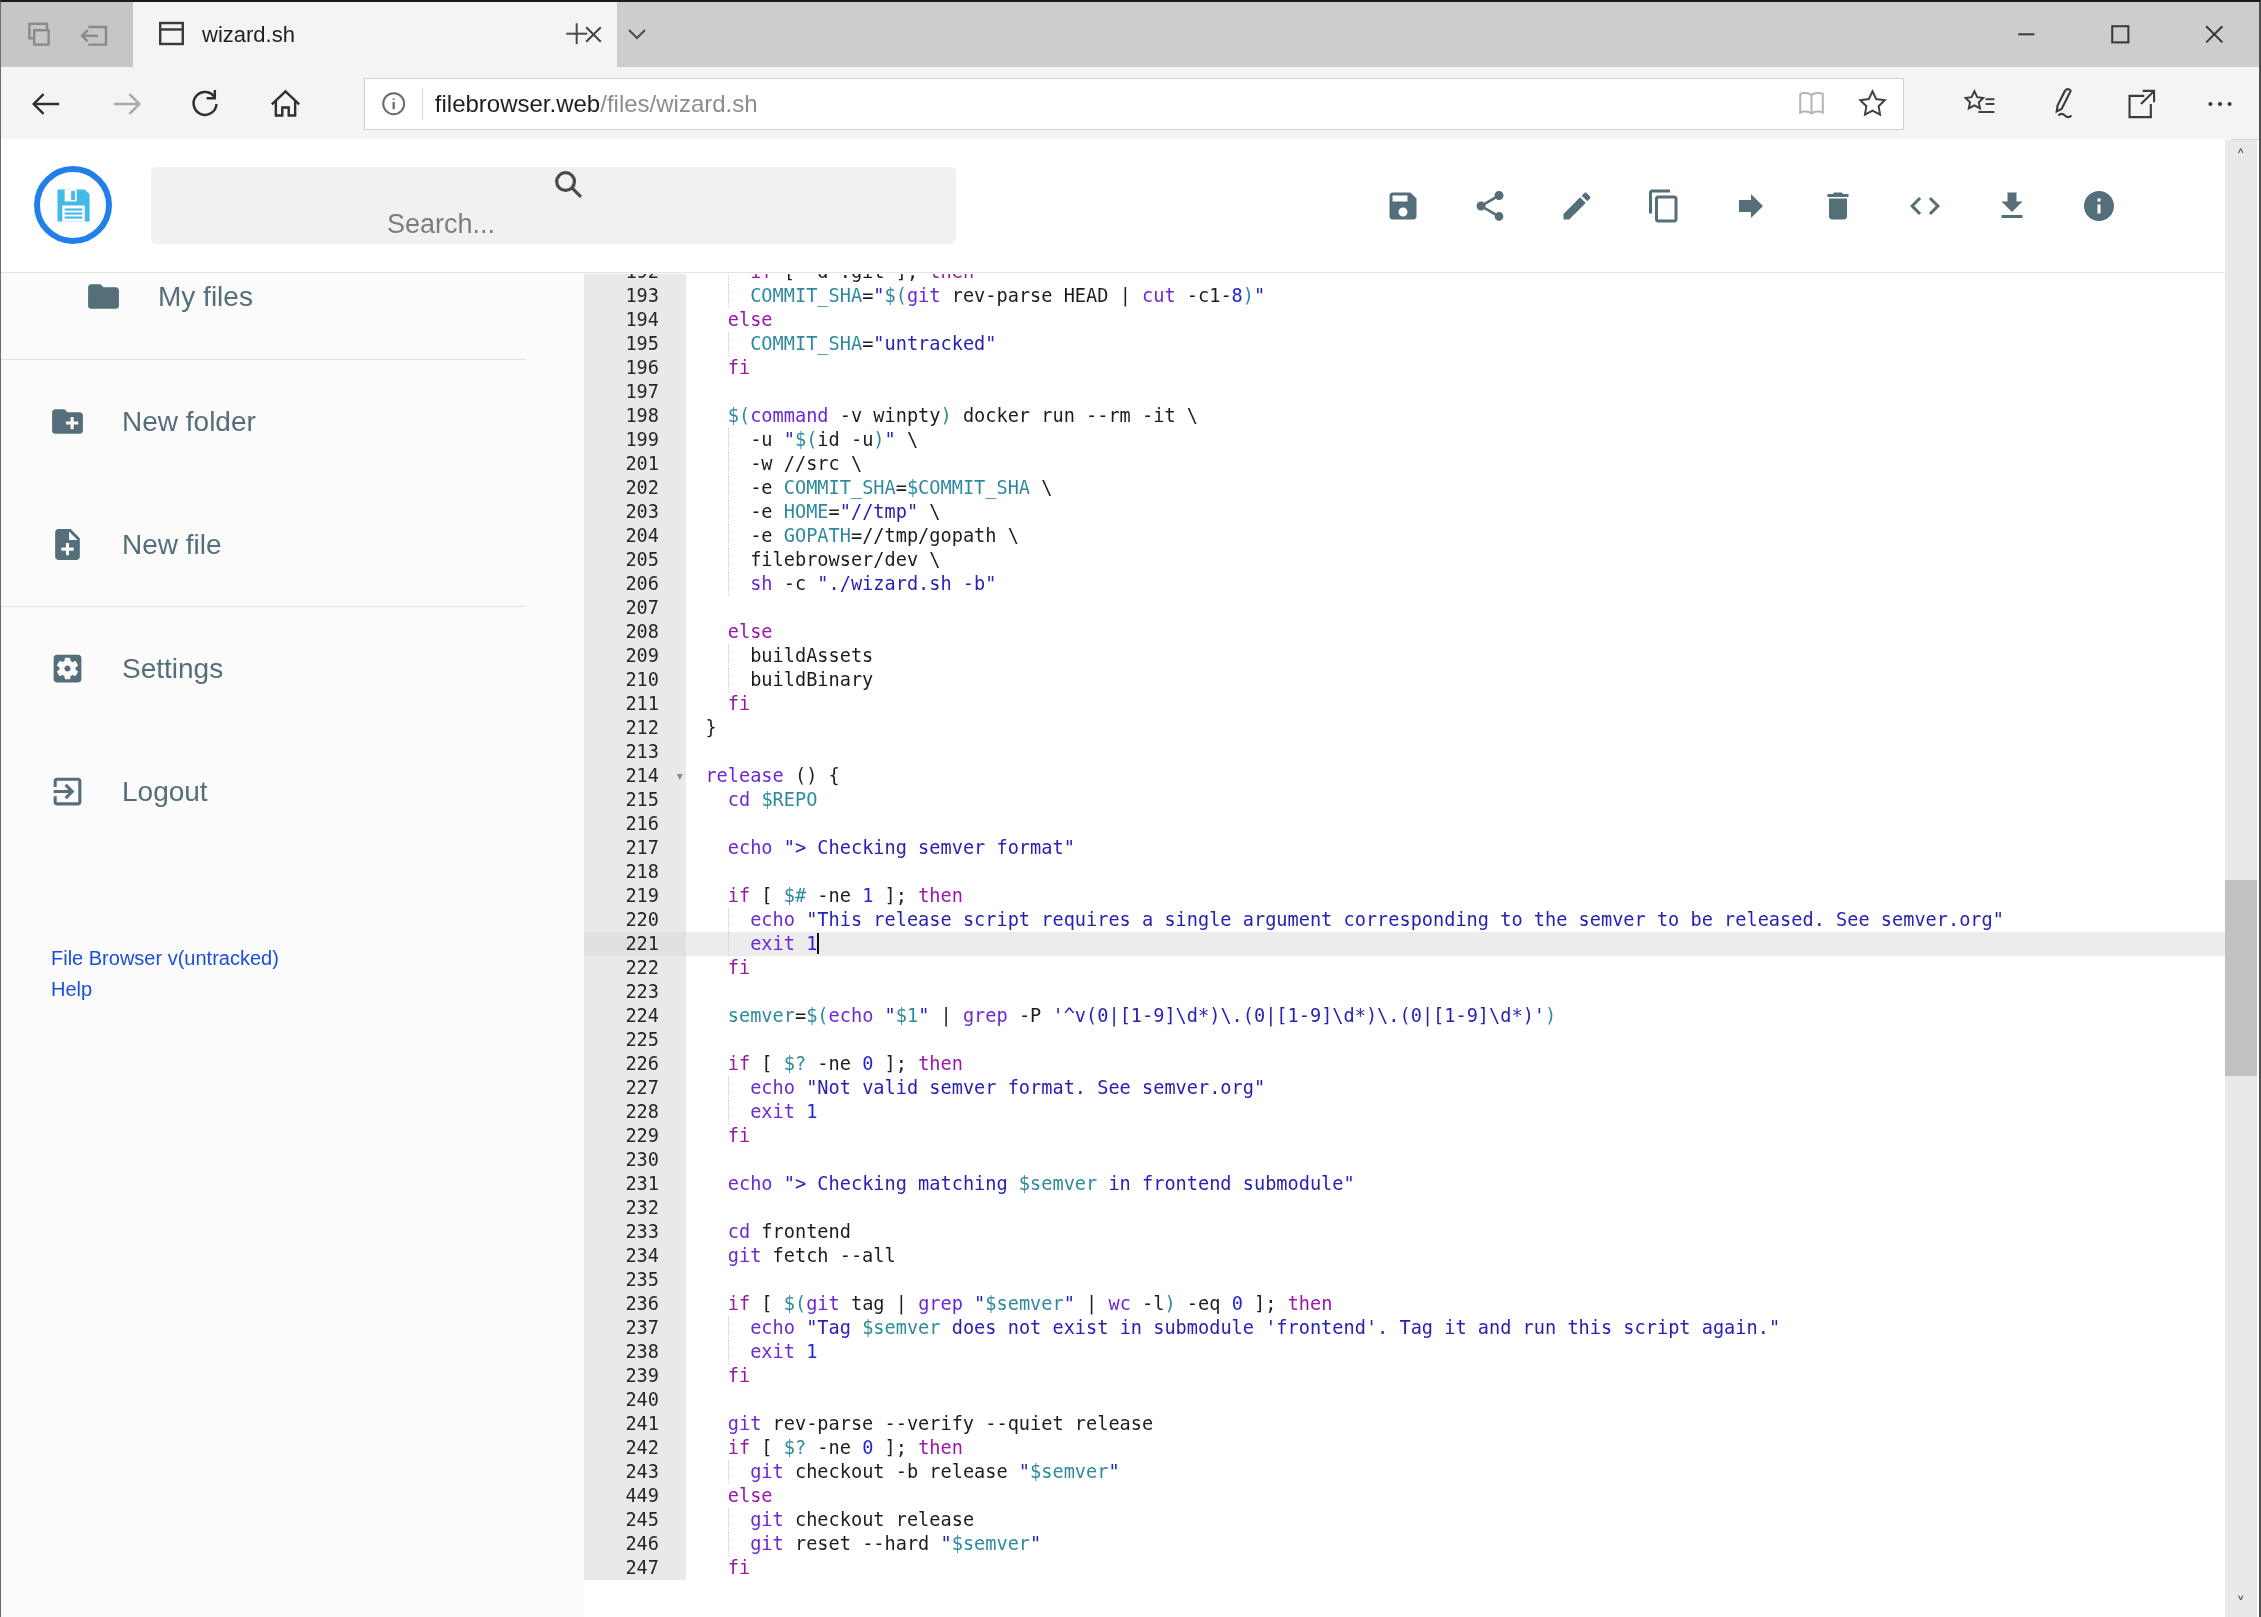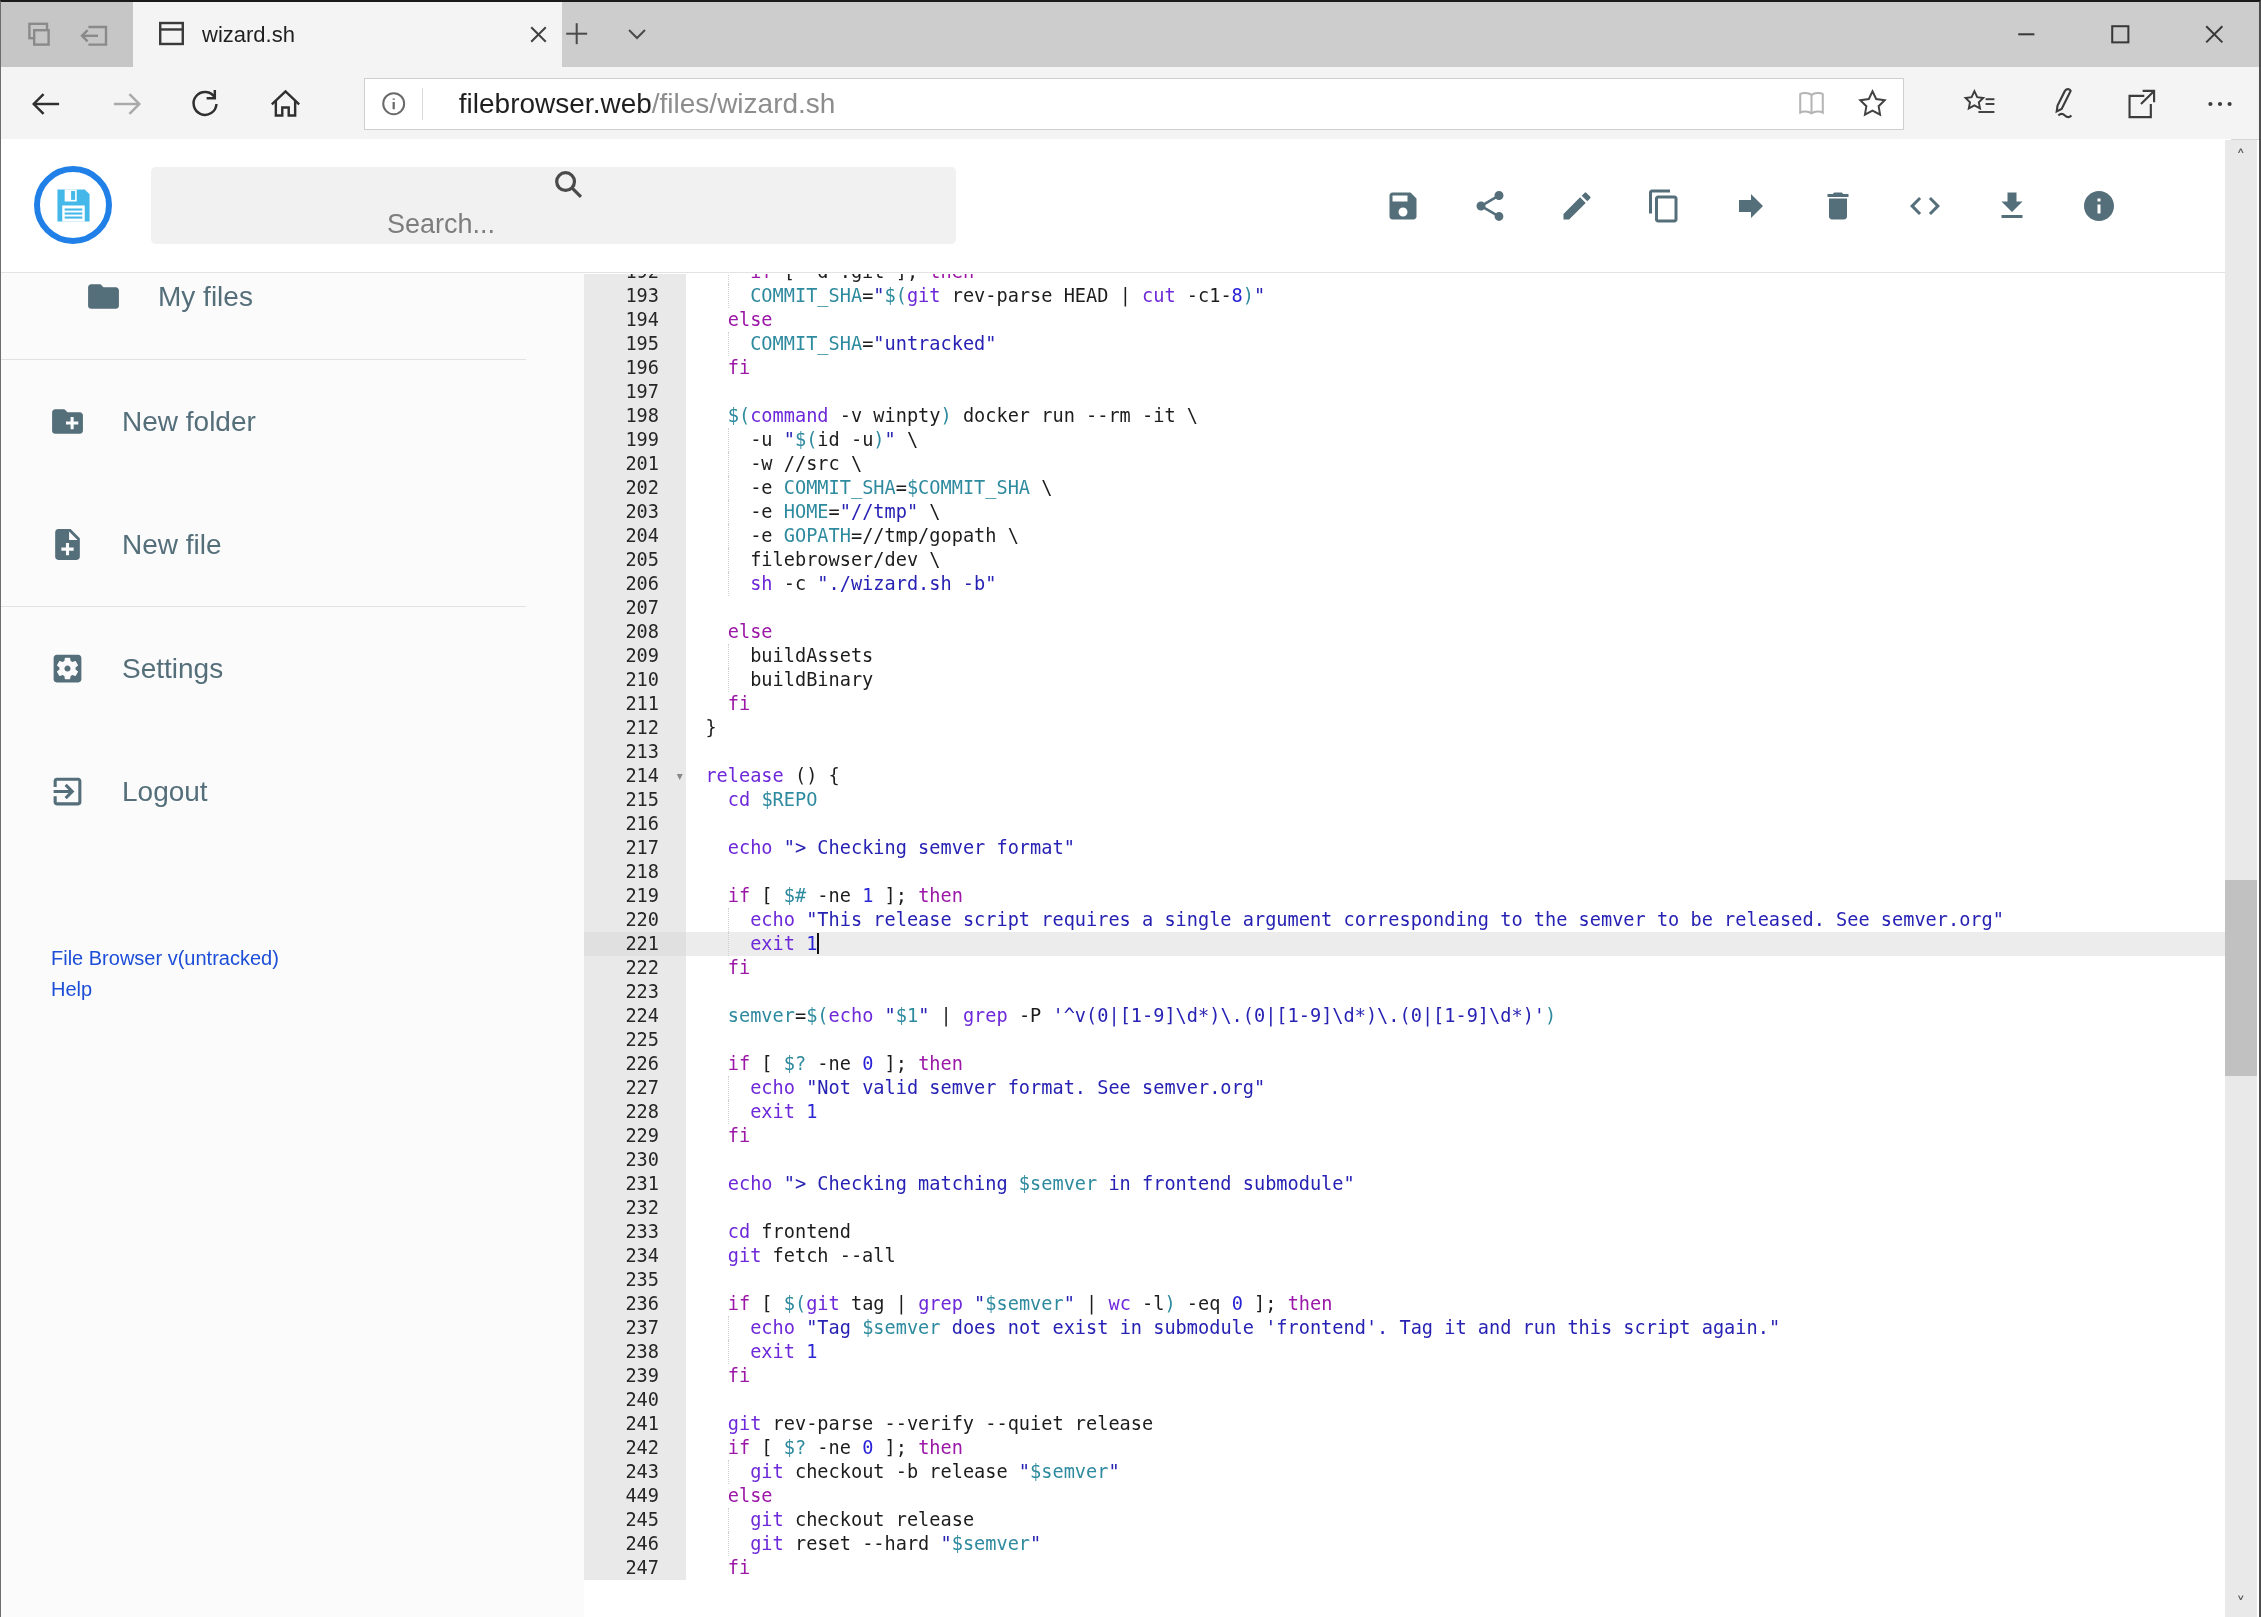--- a/index.html
+++ b/index.html
@@ -5,39 +5,39 @@
   *{margin:0;padding:0;box-sizing:border-box;}
   html,body{width:2261px;height:1617px;overflow:hidden;background:#fff;
     font-family:"Liberation Sans",sans-serif;}
   #stage{position:relative;width:2261px;height:1617px;background:#fff;
     border-top:2.4px solid #1b1b1b;border-left:1.6px solid #6e6e6e;border-right:2.4px solid #4e4e4e;}
   
   #titlebar{position:absolute;left:0;top:0;width:100%;height:65px;background:#cdcdcd;}
   #winicons{position:absolute;left:0;top:0;width:132px;height:65px;background:#c6c6c6;
     display:flex;align-items:center;justify-content:space-evenly;}
   .chromeglyph svg{display:block;}
-  #tab{position:absolute;left:132px;top:0;width:429px;height:65px;background:#f4f4f4;
+  #tab{position:absolute;left:132px;top:0;width:484px;height:65px;background:#f4f4f4;
     display:flex;align-items:center;}
   #tab-favicon{margin-left:24px;}
   #tab-title{margin-left:16px;font-size:22px;color:#1f1f1f;flex:1;}
   #tab-close{width:48px;height:48px;display:flex;align-items:center;justify-content:center;}
   #newtab-btn{position:absolute;left:552px;top:8px;width:47px;height:47px;
     display:flex;align-items:center;justify-content:center;}
   #tablist-btn{position:absolute;left:612px;top:8px;width:47px;height:47px;
     display:flex;align-items:center;justify-content:center;}
   .winctl{position:absolute;top:4.8px;width:74px;height:55px;display:flex;align-items:center;justify-content:center;}
   
   #navbar{position:absolute;left:0;top:65px;width:100%;height:73px;background:#f4f4f4;
     border-bottom:0.8px solid #d6d6d6;}
   .navglyph{position:absolute;top:0;width:65px;height:73px;display:flex;align-items:center;justify-content:center;}
   #addressbar{position:absolute;left:363px;top:10.5px;width:1540px;height:52px;background:#fff;
     border:0.8px solid #cfcfcf;display:flex;align-items:center;}
   #addr-info{width:57px;display:flex;align-items:center;justify-content:center;}
   #addr-sep{width:0.8px;height:32px;background:#dadada;}
-  #addr-text{margin-left:36px;font-size:28px;flex:1;white-space:nowrap;overflow:hidden;}
+  #addr-text{margin-left:12px;font-size:24px;flex:1;white-space:nowrap;overflow:hidden;}
   #addr-host{color:#1f1f1f;}
   #addr-path{color:#8d8d8d;}
   .addr-ic{width:61px;display:flex;align-items:center;justify-content:center;}
   
   #appheader{position:absolute;left:0;top:137px;width:2230px;height:134px;background:#fff;
     border-bottom:0.8px solid #e3e3e3;}
   #logo{position:absolute;left:33px;top:27.4px;width:78px;height:78px;border-radius:50%;
     border:6.5px solid #2080e8;background:#fff;display:flex;align-items:center;justify-content:center;}
   #searchbox{position:absolute;left:150px;top:28px;width:805px;height:77px;background:#f1f1f1;
     border-radius:4.8px;display:flex;align-items:center;flex-direction:column;}

